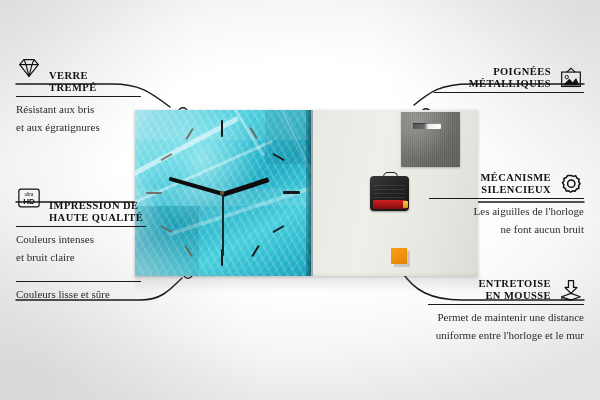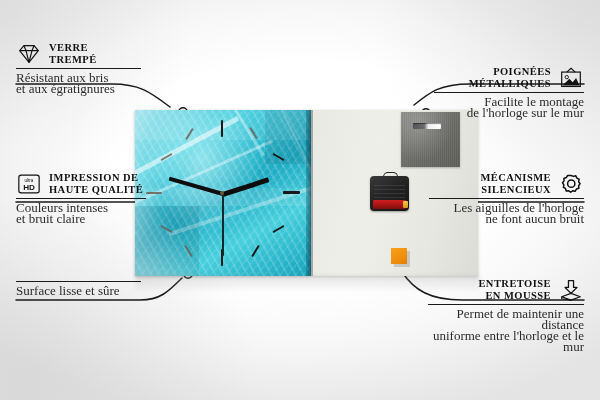--- a/index.html
+++ b/index.html
@@ -28,25 +28,25 @@
   
   .feat{position:absolute;}
   .feat .row{display:flex;align-items:center;gap:7px;}
   .feat.left .row{justify-content:flex-start;}
   .feat.right .row{justify-content:flex-end;}
   .feat .ttl{
     font-weight:bold;font-size:10.5px;line-height:11.6px;
     letter-spacing:.45px;color:#111;text-transform:uppercase;
     white-space:pre-line;
   }
-  .feat.left .ttl{text-align:left;}
+  .feat.left .ttl{text-align:left;margin-top:28px;}
   .feat.right .ttl{text-align:right;}
   .feat .rule{height:1px;background:#1a1a1a;margin:2.5px 0 3px;}
   .feat .sub{
-    font-size:13px;line-height:11px;color:#2b2b2b;white-space:pre-line;
+    font-size:11px;line-height:18px;color:#2b2b2b;white-space:pre-line;
   }
   .feat.right .sub{text-align:right;}
 
   .ico{width:26px;height:22px;flex:0 0 auto;display:block;}
 
   
   .product{position:absolute;left:135px;top:110px;width:343px;height:166px;}
 
   .clockface{
     position:absolute;left:0;top:0;width:176px;height:166px;overflow:hidden;
@@ -229,37 +229,35 @@
       <div class="ttl">IMPRESSION DE
 HAUTE QUALITÉ</div>
     </div>
     <div class="rule"></div>
     <div class="sub">Couleurs intenses
 et bruit claire</div>
   </div>
 
   <div class="feat left" style="left:16px;top:278px;width:125px;">
     <div class="rule"></div>
-    <div class="sub">Surface lisse et sûre</div>
+    <div class="sub">Couleurs lisse et sûre</div>
   </div>
 
   <div class="feat right" style="right:16px;top:42px;width:150px;margin-top:24px;">
     <div class="row">
       <div class="ttl">POIGNÉES
 MÉTALLIQUES</div>
       <svg class="ico" viewBox="0 0 30 26">
         <path d="M10,6 L15,1.5 L20,6" fill="none" stroke="#111" stroke-width="1.3" stroke-linejoin="round"></path>
         <rect x="4" y="6" width="22" height="17" fill="none" stroke="#111" stroke-width="1.4"></rect>
         <circle cx="10" cy="12" r="2" fill="none" stroke="#111" stroke-width="1.1"></circle>
         <path d="M5,22 L13,14 L17,18 L21,13 L25,22 Z" fill="#111"></path>
       </svg>
     </div>
     <div class="rule"></div>
-    <div class="sub">Facilite le montage
-de l'horloge sur le mur</div>
   </div>
 
   <div class="feat right" style="right:16px;top:278px;width:156px;">
     <div class="row">
       <div class="ttl">ENTRETOISE
 EN MOUSSE</div>
       <svg class="ico" viewBox="0 0 30 26">
         <path d="M12,2 L18,2 L18,10 L22,10 L15,17 L8,10 L12,10 Z" fill="none" stroke="#111" stroke-width="1.5" stroke-linejoin="round"></path>
         <path d="M15,17 L26,21 L15,25 L4,21 Z" fill="none" stroke="#111" stroke-width="1.4" stroke-linejoin="round"></path>
         <path d="M4,21 L4,23.2 L15,25" fill="none" stroke="#111" stroke-width="1.2"></path>

